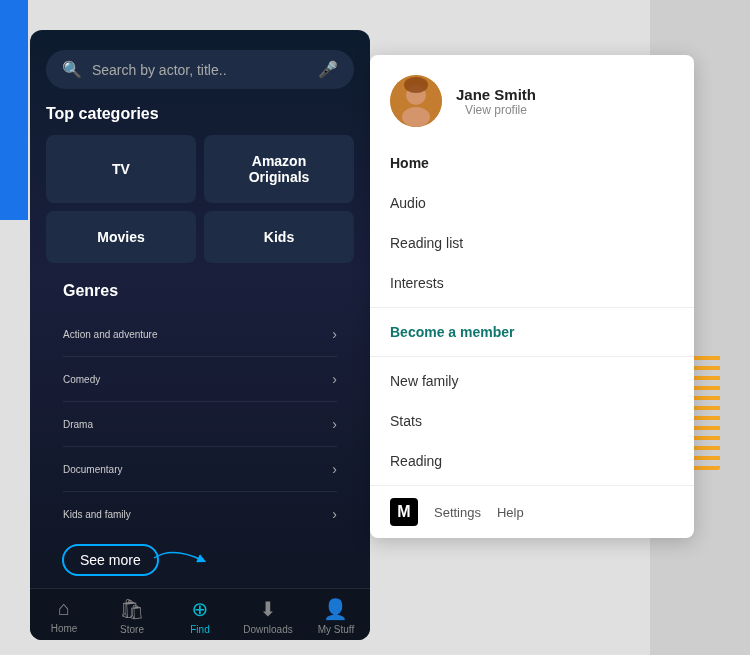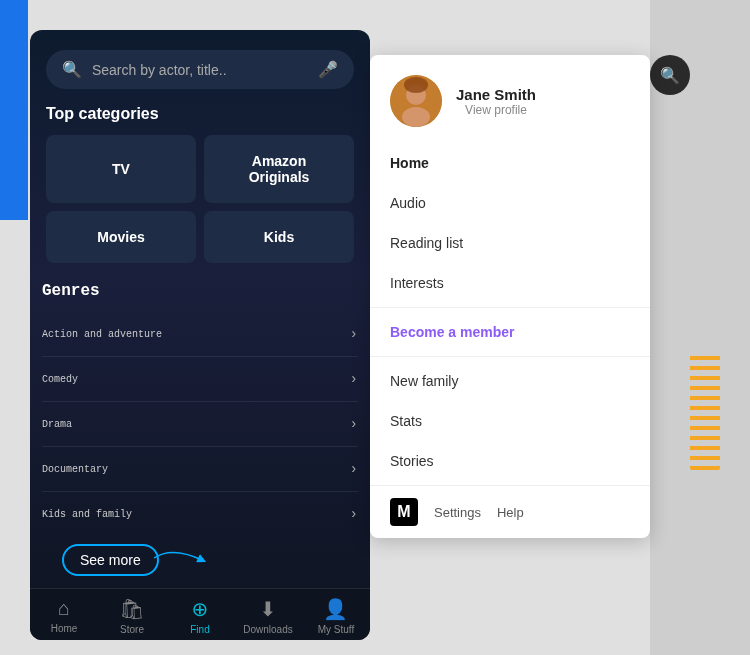--- a/index.html
+++ b/index.html
@@ -85,23 +85,22 @@
       color: #fff;
       font-size: 14px;
       font-weight: 600;
       padding: 18px 12px;
       cursor: pointer;
       text-align: center;
     }
 
     
     .genres-section {
-      padding: 0 12px;
+      padding: 0 33px;
       flex: 1;
-      font-family: Liberation Mono, monospace;
     }
     .genre-item {
       display: flex;
       align-items: center;
       justify-content: space-between;
       padding: 14px 0;
       border-bottom: 1px solid rgba(255,255,255,0.08);
       cursor: pointer;
     }
     .genre-item:last-child {
@@ -159,21 +158,21 @@
     }
     .nav-label.active {
       color: #00bcd4;
     }
 
     
     .dropdown-panel {
       position: absolute;
       left: 370px;
       top: 55px;
-      width: 280px;
+      width: 324px;
       background: #fff;
       border-radius: 8px;
       box-shadow: 0 4px 20px rgba(0,0,0,0.2);
       z-index: 10;
       overflow: hidden;
     }
 
     .profile-section {
       padding: 20px 20px 16px;
       display: flex;
@@ -217,21 +216,21 @@
     .menu-item.active {
       color: #222;
       font-weight: 600;
     }
     .menu-divider {
       height: 1px;
       background: #eee;
       margin: 4px 0;
     }
     .menu-item.become-member {
-      color: #8b5cf6;
+      color: #0f766e;
       font-weight: 600;
     }
 
     .dropdown-footer {
       display: flex;
       align-items: center;
       padding: 12px 20px;
       gap: 16px;
       border-top: 1px solid #eee;
       margin-top: 4px;
@@ -418,21 +417,21 @@
   <ul class="menu-list">
     <li class="menu-item active">Home</li>
     <li class="menu-item">Audio</li>
     <li class="menu-item">Reading list</li>
     <li class="menu-item">Interests</li>
     <li class="menu-divider"></li>
     <li class="menu-item become-member">Become a member</li>
     <li class="menu-divider"></li>
     <li class="menu-item">New family</li>
     <li class="menu-item">Stats</li>
-    <li class="menu-item">Stories</li>
+    <li class="menu-item">Reading</li>
   </ul>
 
   <div class="dropdown-footer">
     <div class="medium-logo">
       <span>M</span>
     </div>
     <span class="footer-link">Settings</span>
     <span class="footer-link">Help</span>
   </div>
 </div>

